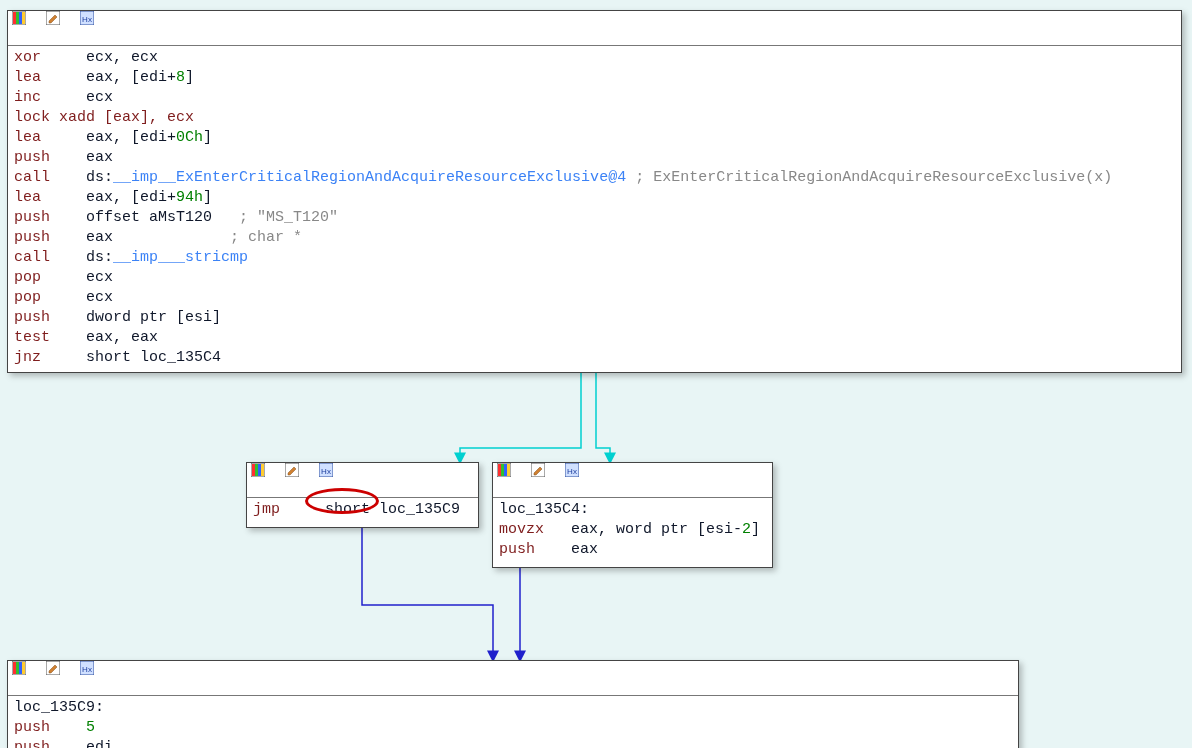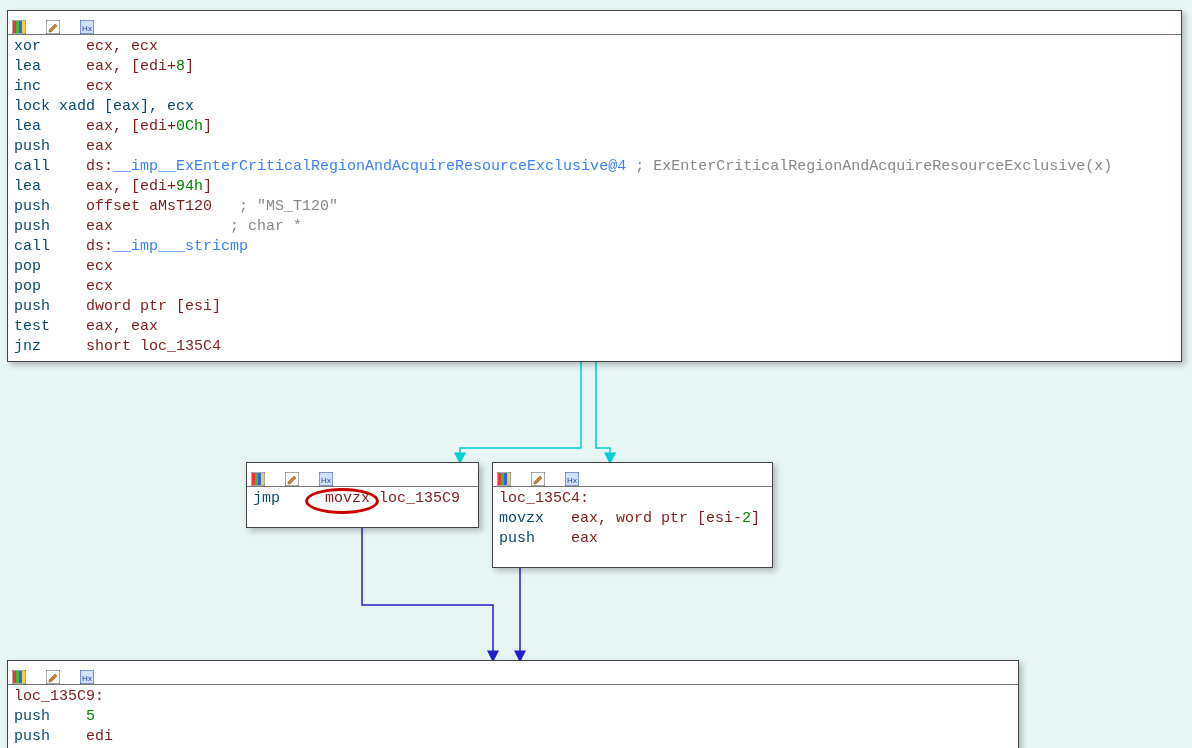--- a/index.html
+++ b/index.html
@@ -19,41 +19,41 @@
     width: 1192px;
     height: 748px;
   }
   .node {
     position: absolute;
     background: #ffffff;
     border: 1px solid #444;
     box-shadow: 3px 3px 6px rgba(0,0,0,0.25);
   }
   .node-header {
-    height: 24px;
+    height: 35px;
     border-bottom: 1px solid #777;
     background: #fff;
     display: flex;
-    align-items: flex-end;
+    align-items: flex-start;
     gap: 20px;
     padding: 0 4px;
   }
   .hdr-icon {
     width: 14px;
     height: 14px;
     flex: 0 0 auto;
   }
   .node-body {
     padding: 2px 6px 4px 6px;
     line-height: 20px;
     white-space: pre;
     color: #000080;
   }
-  .mnemonic { color: #0c4a6e; text-align: right; }
-  .reg { color: #7f1d1d; }
+  .mnemonic { color: #7f1d1d; text-align: right; }
+  .reg { color: #0f172a; }
   .num { color: #008000; }
   .sym { color: #3b82f6; }
   .comment { color: #888888; }
   .str { color: #888888; }
   
   .highlight-ellipse {
     position: absolute;
     border: 3px solid #cc0000;
     border-radius: 50%;
     pointer-events: none;
@@ -119,21 +119,21 @@
         </svg>
         <svg class="hdr-icon" viewBox="0 0 14 14">
           <rect x="0" y="0" width="14" height="14" fill="#fff" stroke="#555"></rect>
           <path d="M3 10 L9 4 L11 6 L5 12 L3 12 Z" fill="#d08030" stroke="#805020" stroke-width="0.5"></path>
         </svg>
         <svg class="hdr-icon" viewBox="0 0 14 14">
           <rect x="0" y="0" width="14" height="14" fill="#d0e0ff" stroke="#3050a0"></rect>
           <text x="7" y="11" font-size="8" text-anchor="middle" fill="#2040a0" font-family="sans-serif">Hx</text>
         </svg>
       </div>
-      <div class="node-body"><span class="line"><span class="mnemonic">jmp</span><span>     </span><span class="reg">movzx loc_135C9</span></span></div>
+      <div class="node-body"><span class="line"><span class="mnemonic">jmp</span><span>     </span><span class="reg">short loc_135C9</span></span></div>
     </div>
   <div id="node-right" class="node" style="left: 492px; top: 462px; width: 281px; min-height: 106px;">
       <div class="node-header">
         <svg class="hdr-icon" viewBox="0 0 14 14">
           <rect x="0" y="0" width="14" height="14" fill="#fff" stroke="#555"></rect>
           <rect x="1" y="1" width="3" height="12" fill="#ff3030"></rect>
           <rect x="4" y="1" width="3" height="12" fill="#30c030"></rect>
           <rect x="7" y="1" width="3" height="12" fill="#3060ff"></rect>
           <rect x="10" y="1" width="3" height="12" fill="#ffcc30"></rect>
         </svg>

